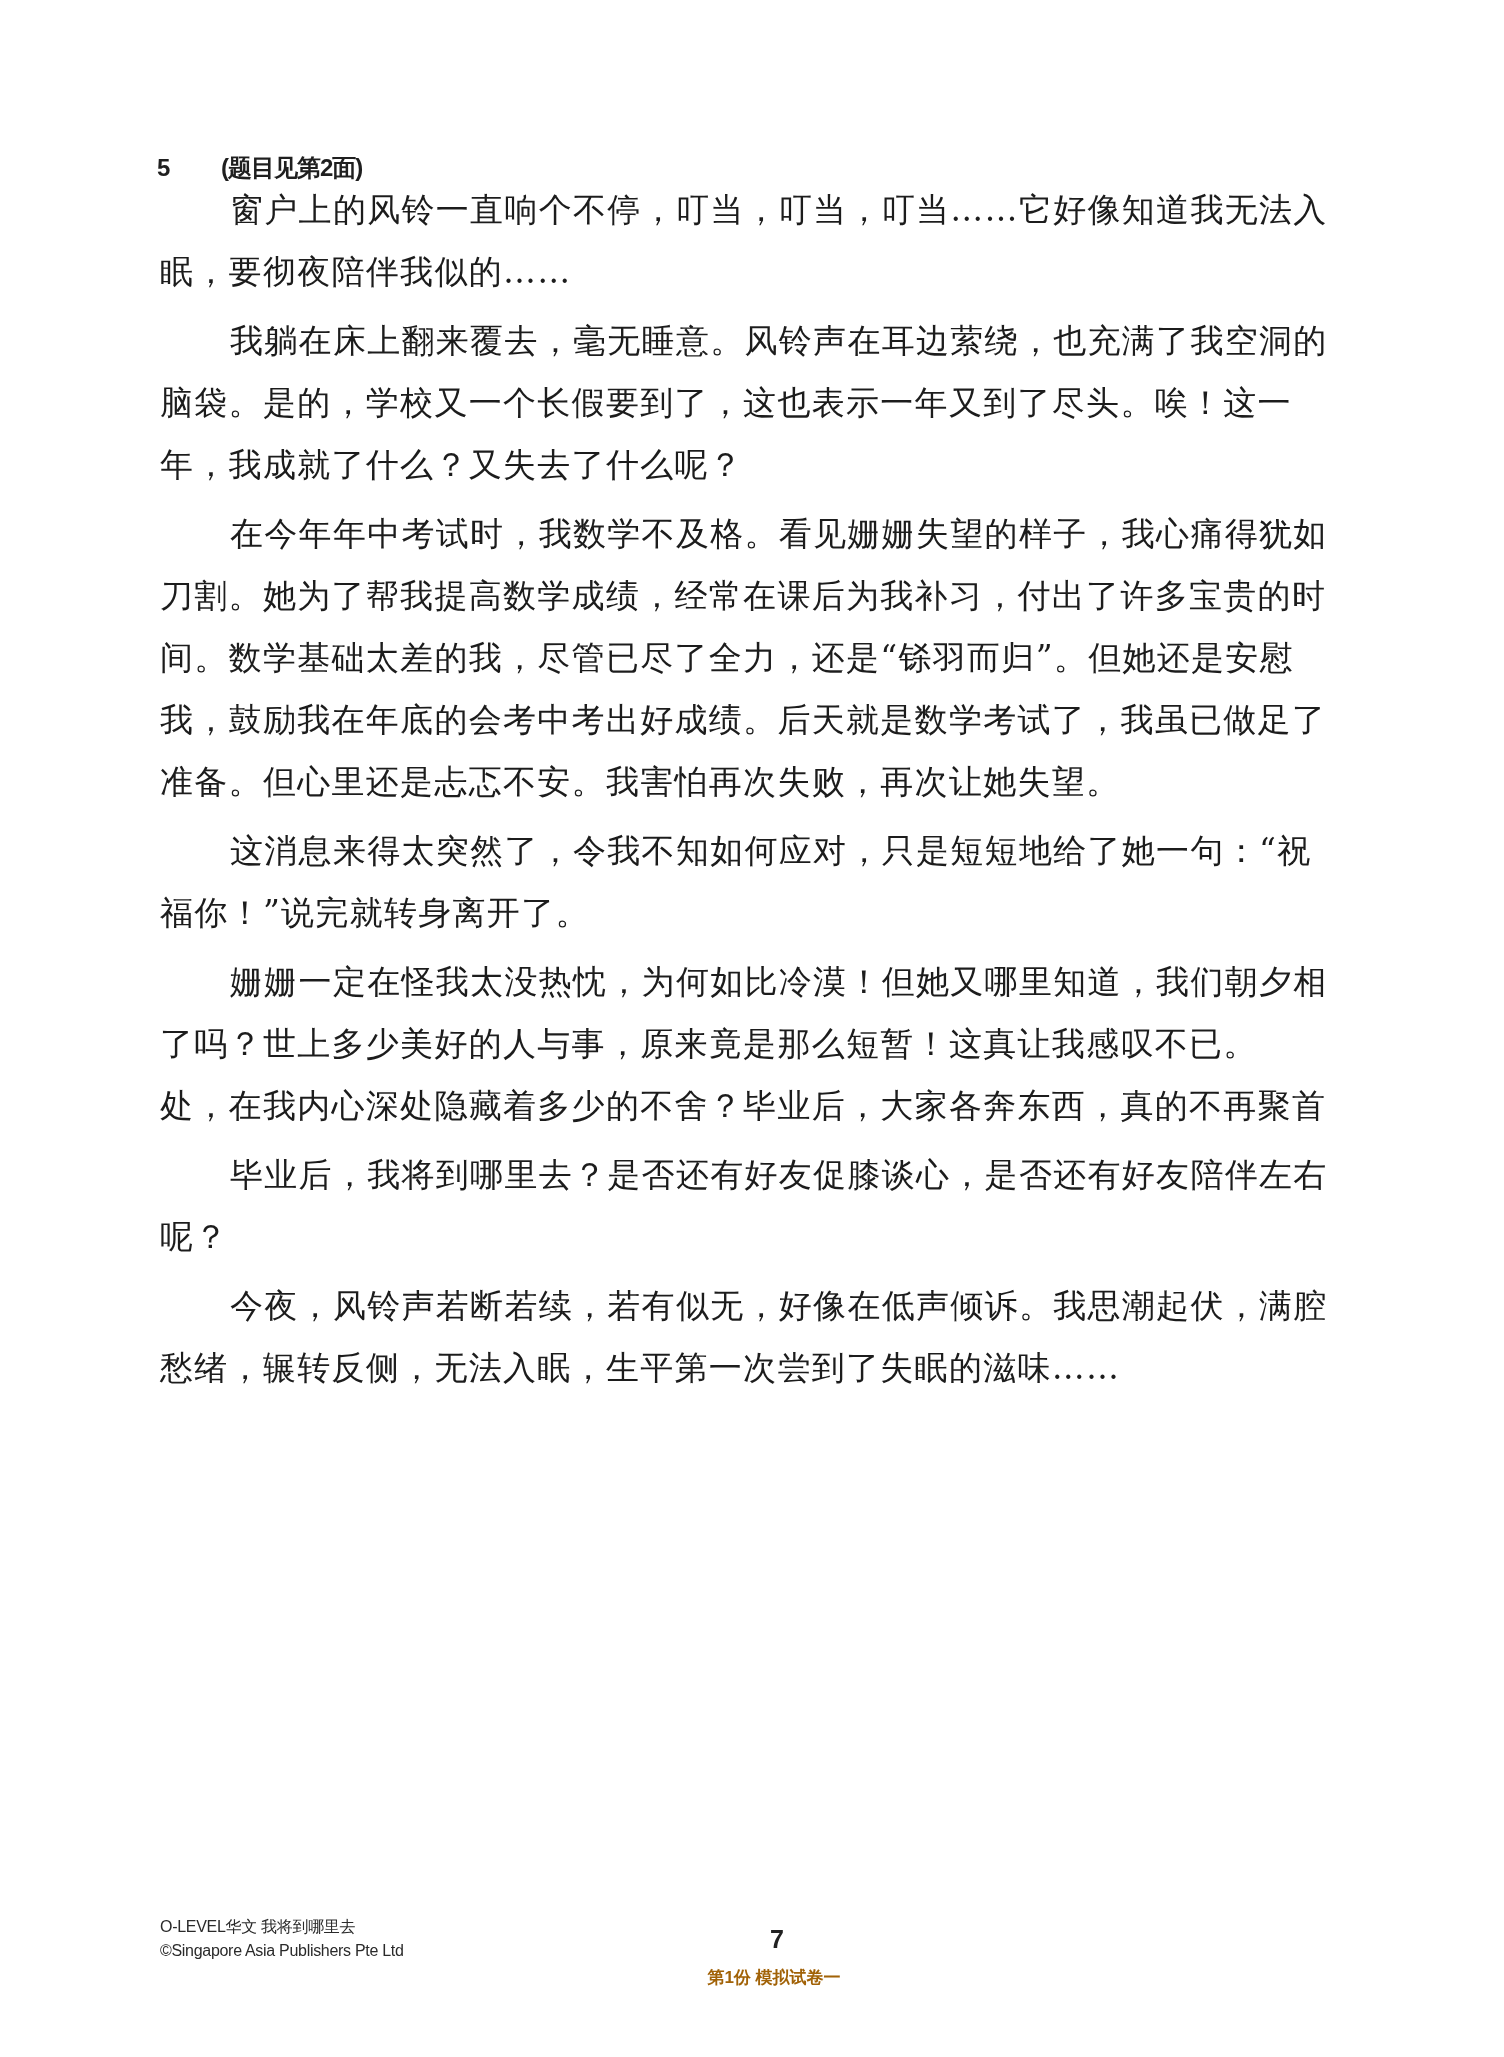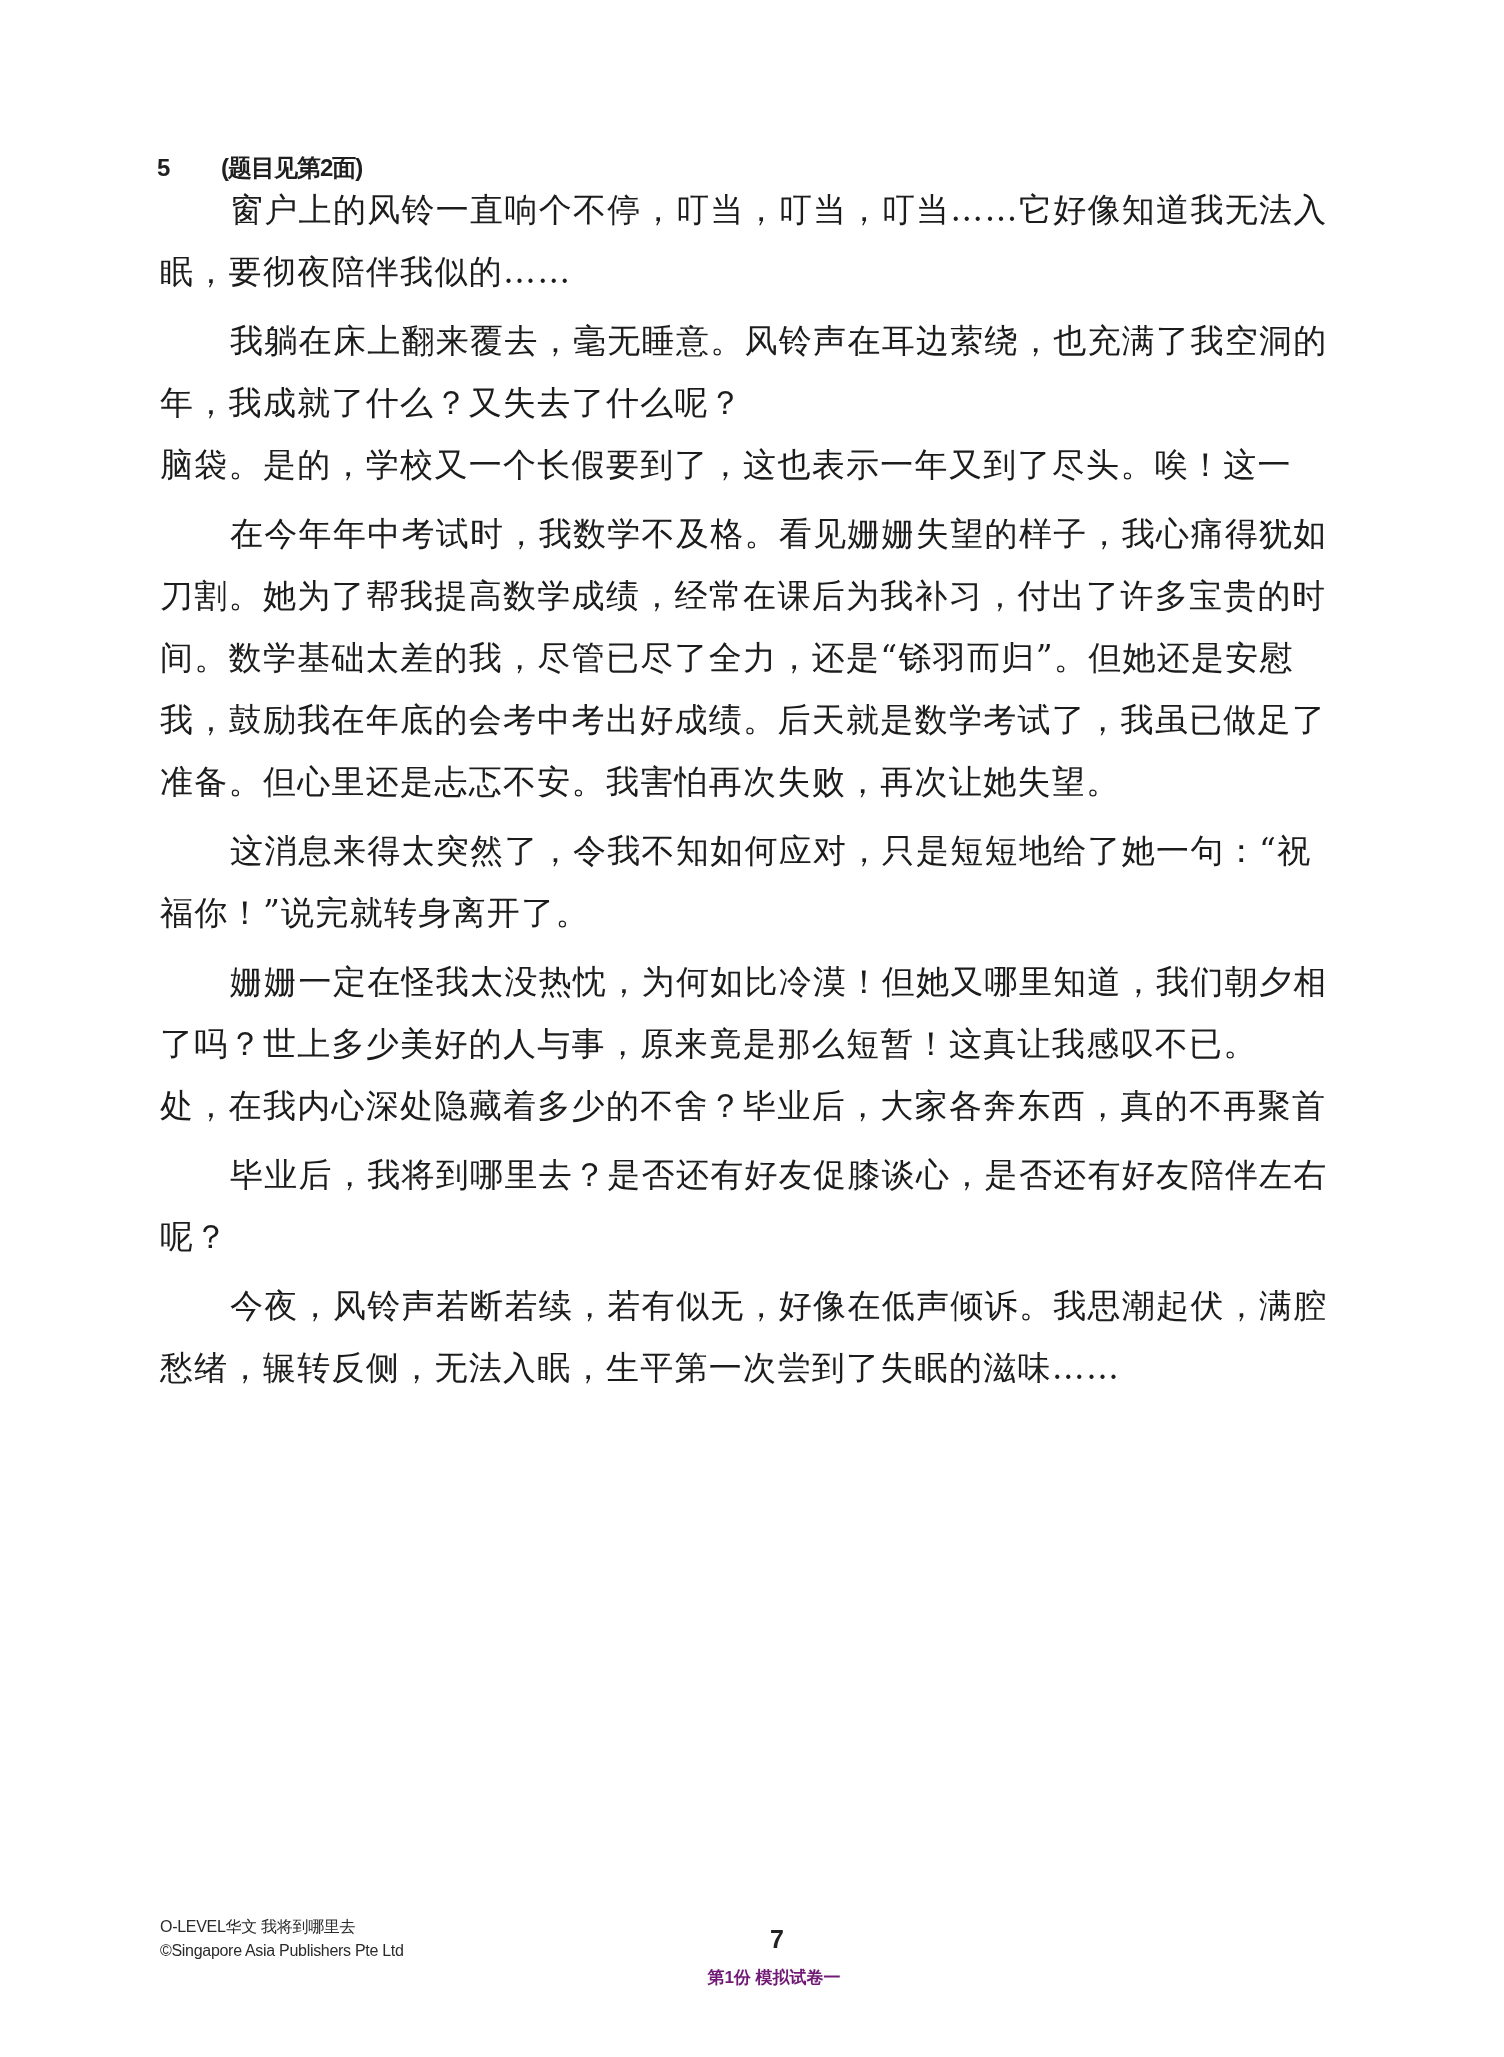--- a/index.html
+++ b/index.html
@@ -91,42 +91,42 @@
     .footer-center {
       position: absolute;
       left: 654px;
       width: 240px;
       top: 1966px;
       text-align: center;
       font-family: "Liberation Sans", "DejaVu Sans", sans-serif;
       font-weight: bold;
       font-size: 17px;
       line-height: 24px;
-      color: #701a75;
+      color: #a16207;
       white-space: nowrap;
     }
   </style>
 </head>
 <body>
 
 <div class="page">
 
   <div class="q-heading">
     <span class="q-number">5</span><span class="q-ref">(题目见第2面)</span>
   </div>
 
   <div class="body-text">
     <div class="para">
       <span class="line first">窗户上的风铃一直响个不停，叮当，叮当，叮当……它好像知道我无法入</span>
       <span class="line">眠，要彻夜陪伴我似的……</span>
     </div>
     <div class="para">
       <span class="line first">我躺在床上翻来覆去，毫无睡意。风铃声在耳边萦绕，也充满了我空洞的</span>
+      <span class="line">脑袋。是的，学校又一个长假要到了，这也表示一年又到了尽头。唉！这一</span>
       <span class="line">年，我成就了什么？又失去了什么呢？</span>
-      <span class="line">脑袋。是的，学校又一个长假要到了，这也表示一年又到了尽头。唉！这一</span>
     </div>
     <div class="para">
       <span class="line first">在今年年中考试时，我数学不及格。看见姗姗失望的样子，我心痛得犹如</span>
       <span class="line">刀割。她为了帮我提高数学成绩，经常在课后为我补习，付出了许多宝贵的时</span>
       <span class="line">间。数学基础太差的我，尽管已尽了全力，还是“铩羽而归”。但她还是安慰</span>
       <span class="line">我，鼓励我在年底的会考中考出好成绩。后天就是数学考试了，我虽已做足了</span>
       <span class="line">准备。但心里还是忐忑不安。我害怕再次失败，再次让她失望。</span>
     </div>
     <div class="para">
       <span class="line first">这消息来得太突然了，令我不知如何应对，只是短短地给了她一句：“祝</span>

